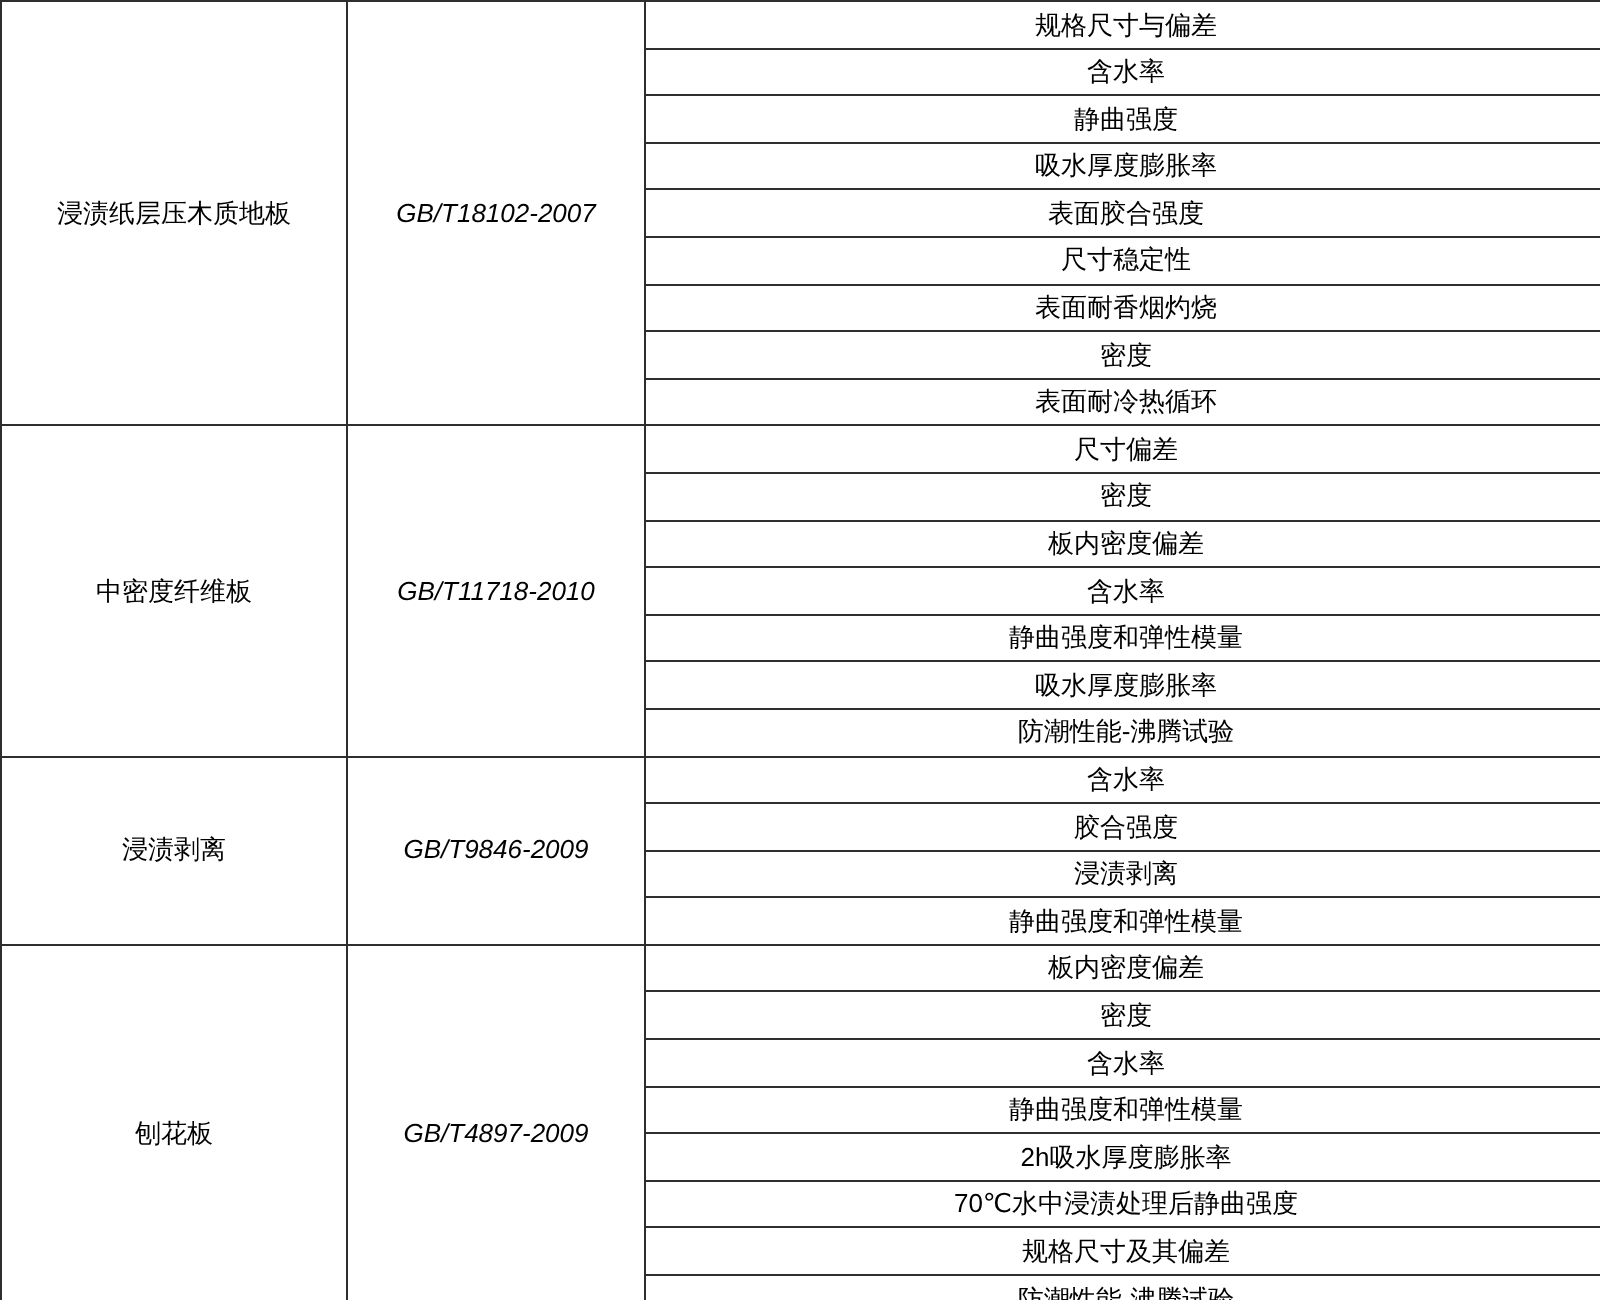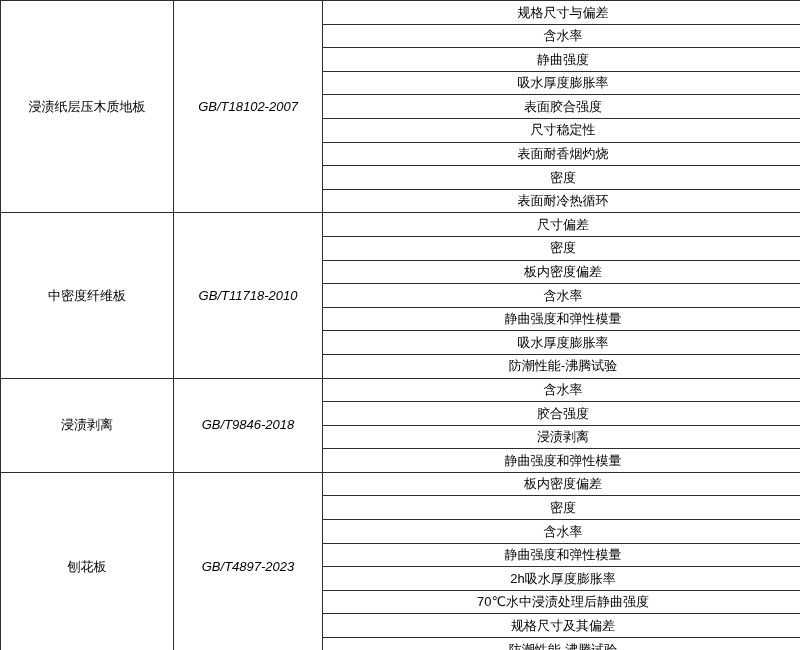--- a/index.html
+++ b/index.html
@@ -139,21 +139,21 @@
       <tr>
         <td class="col-item">
           <span class="cell-text">防潮性能-沸腾试验</span>
         </td>
       </tr>
       <tr>
         <td class="col-product" rowspan="4">
           <span class="cell-text">浸渍剥离</span>
         </td>
         <td class="col-standard" rowspan="4">
-          <span class="cell-text">GB/T9846-2018</span>
+          <span class="cell-text">GB/T9846-2009</span>
         </td>
         <td class="col-item">
           <span class="cell-text">含水率</span>
         </td>
       </tr>
       <tr>
         <td class="col-item">
           <span class="cell-text">胶合强度</span>
         </td>
       </tr>
@@ -165,21 +165,21 @@
       <tr>
         <td class="col-item">
           <span class="cell-text">静曲强度和弹性模量</span>
         </td>
       </tr>
       <tr>
         <td class="col-product" rowspan="8">
           <span class="cell-text">刨花板</span>
         </td>
         <td class="col-standard" rowspan="8">
-          <span class="cell-text">GB/T4897-2023</span>
+          <span class="cell-text">GB/T4897-2009</span>
         </td>
         <td class="col-item">
           <span class="cell-text">板内密度偏差</span>
         </td>
       </tr>
       <tr>
         <td class="col-item">
           <span class="cell-text">密度</span>
         </td>
       </tr>

